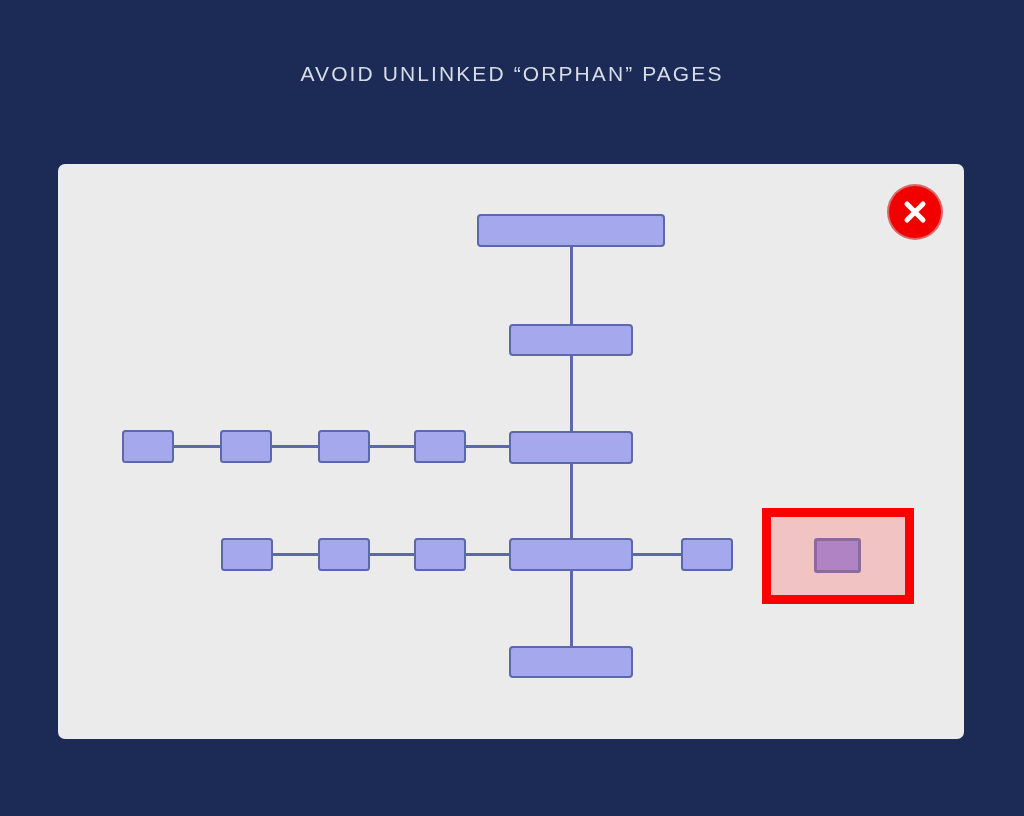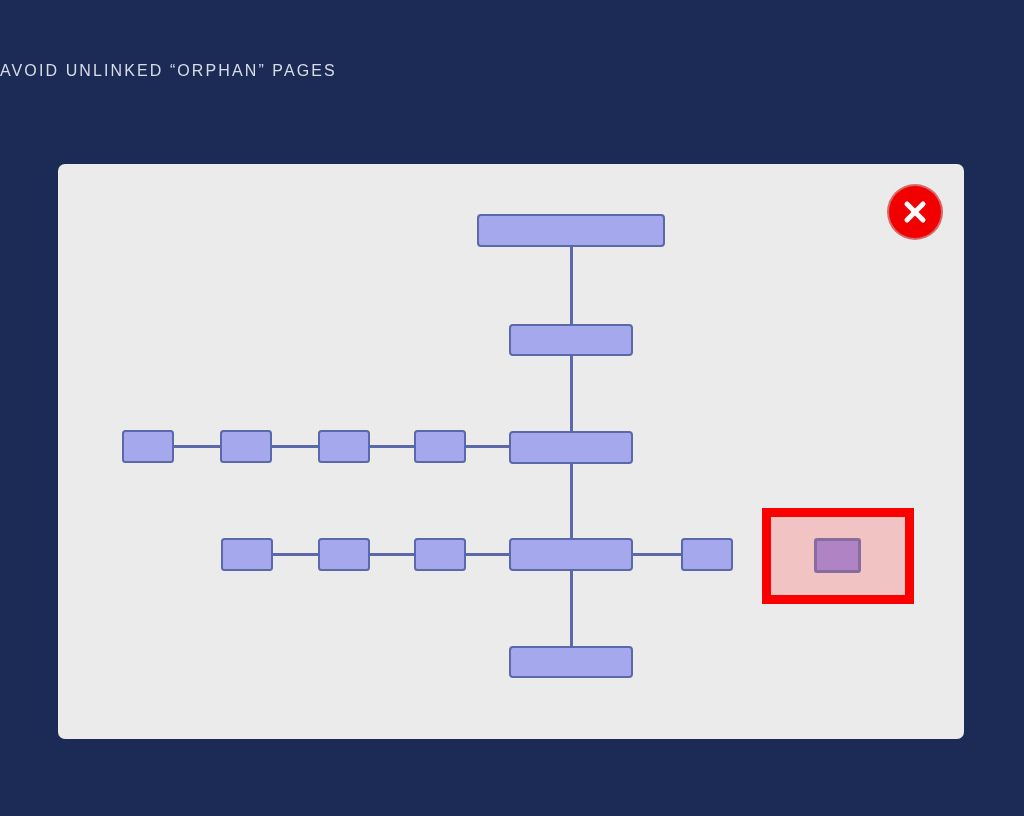--- a/index.html
+++ b/index.html
@@ -9,22 +9,23 @@
     background:#1c2b55;
     font-family:"Liberation Sans", sans-serif;
     overflow:hidden;
   }
   #stage { position:relative; width:1024px; height:816px; }
 
   
   .title {
     position:absolute;
     left:0; top:62px; width:1024px;
+    text-align:center;
     color:#d8dce8;
-    font-size:16px;
+    font-size:21px;
     letter-spacing:2.1px;
     text-transform:uppercase;
     font-weight:400;
     white-space:nowrap;
   }
 
   
   .card {
     position:absolute;
     left:58px; top:164px;

